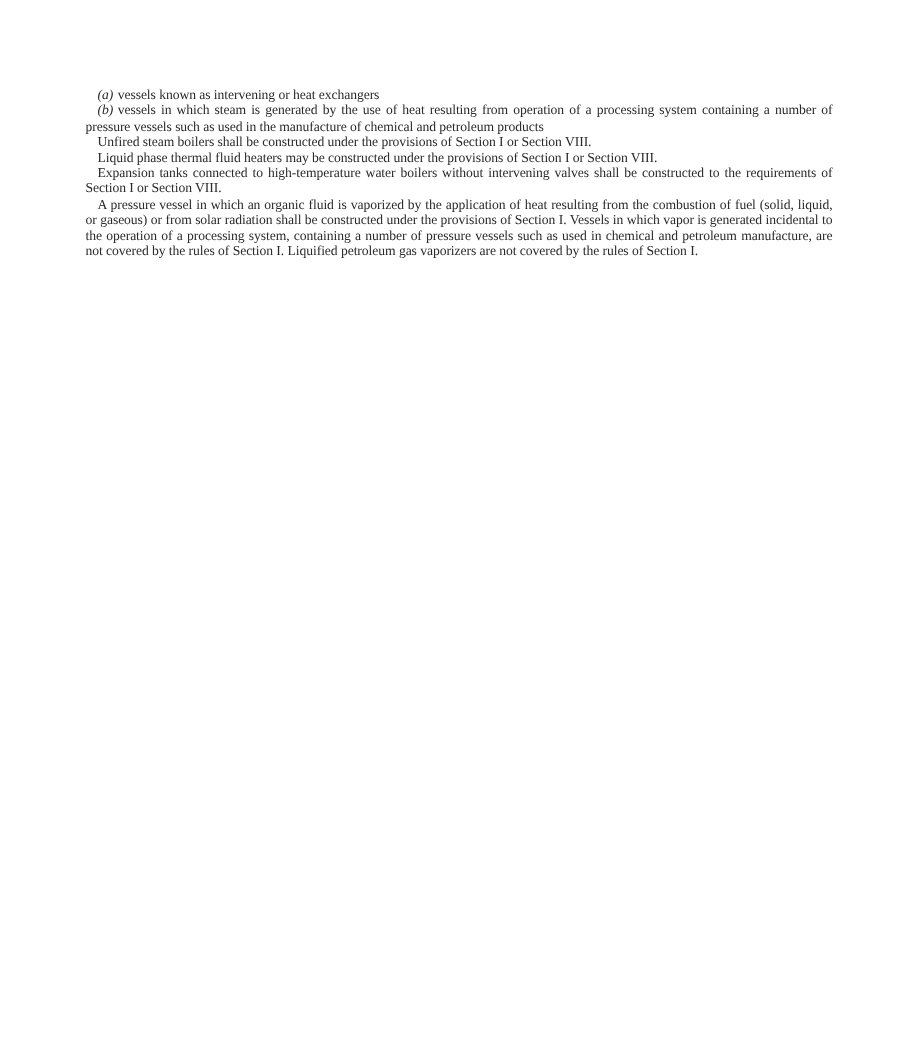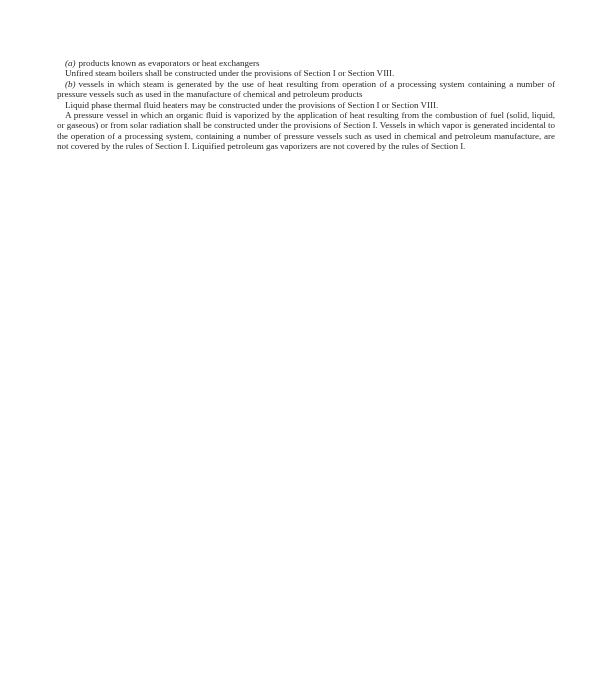--- a/index.html
+++ b/index.html
@@ -32,27 +32,30 @@
     .item-label {
       font-style: italic;
       margin-right: 3px;
     }
   </style>
 </head>
 <body>
 
 <div class="page">
   <p class="para">
-    <span class="item-label">(a)</span><span>products known as evaporators or heat exchangers</span>
+    <span class="item-label">(a)</span><span>vessels known as intervening or heat exchangers</span>
+  </p>
+  <p class="para">
+    <span class="item-label">(b)</span><span>vessels in which steam is generated by the use of heat resulting from operation of a processing system containing a number of pressure vessels such as used in the manufacture of chemical and petroleum products</span>
   </p>
   <p class="para">
     <span>Unfired steam boilers shall be constructed under the provisions of Section I or Section VIII.</span>
   </p>
   <p class="para">
-    <span class="item-label">(b)</span><span>vessels in which steam is generated by the use of heat resulting from operation of a processing system containing a number of pressure vessels such as used in the manufacture of chemical and petroleum products</span>
+    <span>Liquid phase thermal fluid heaters may be constructed under the provisions of Section I or Section VIII.</span>
   </p>
   <p class="para">
-    <span>Liquid phase thermal fluid heaters may be constructed under the provisions of Section I or Section VIII.</span>
+    <span>Expansion tanks connected to high-temperature water boilers without intervening valves shall be constructed to the requirements of Section I or Section VIII.</span>
   </p>
   <p class="para">
     <span>A pressure vessel in which an organic fluid is vaporized by the application of heat resulting from the combustion of fuel (solid, liquid, or gaseous) or from solar radiation shall be constructed under the provisions of Section I. Vessels in which vapor is generated incidental to the operation of a processing system, containing a number of pressure vessels such as used in chemical and petroleum manufacture, are not covered by the rules of Section I. Liquified petroleum gas vaporizers are not covered by the rules of Section I.</span>
   </p>
 </div>
 
 </body></html>

